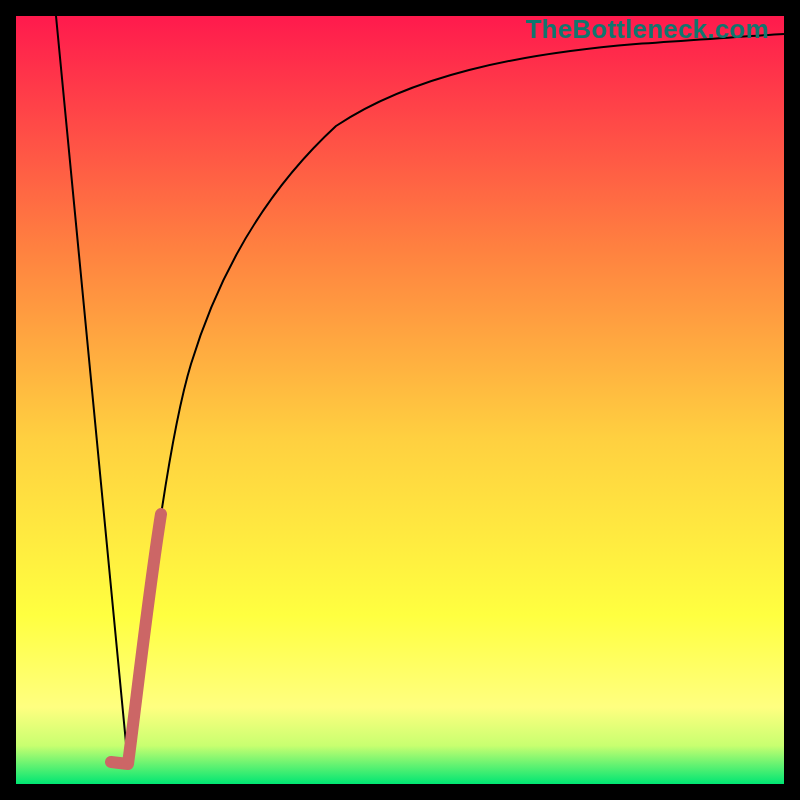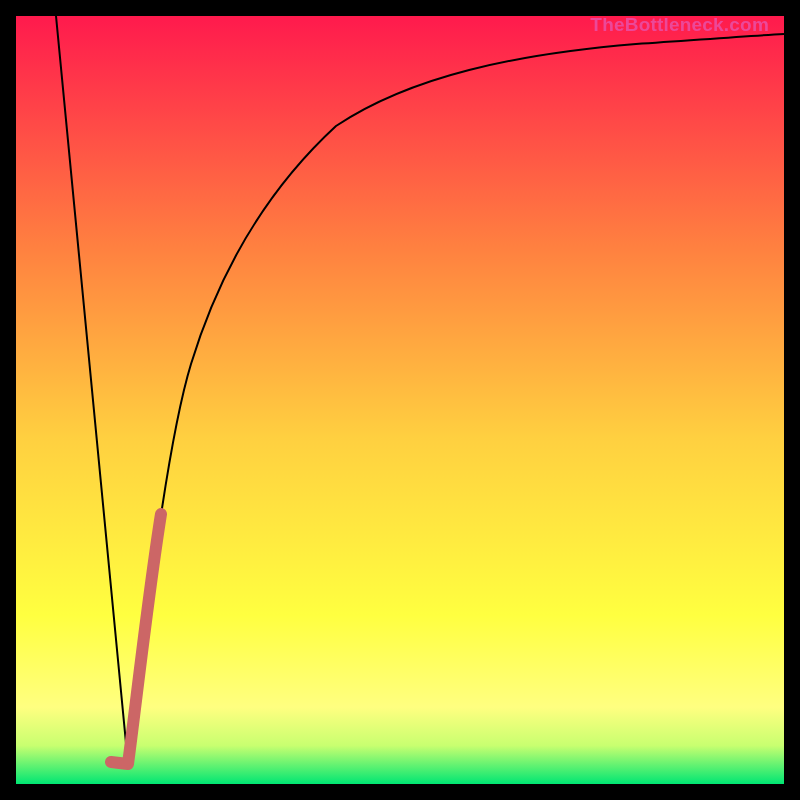--- a/index.html
+++ b/index.html
@@ -15,23 +15,23 @@
     left: 16px;
     top: 16px;
     width: 768px;
     height: 768px;
     background: #000;
   }
   .watermark {
     position: absolute;
     top: -2px;
     right: 15px;
-    color: #ec4899;
+    color: #0f766e;
     font-family: Arial, Helvetica, sans-serif;
-    font-size: 19px;
+    font-size: 26px;
     font-weight: bold;
     letter-spacing: 0.2px;
     text-align: right;
   }
   svg {
     position: absolute;
     left: 0;
     top: 0;
   }
 </style>

